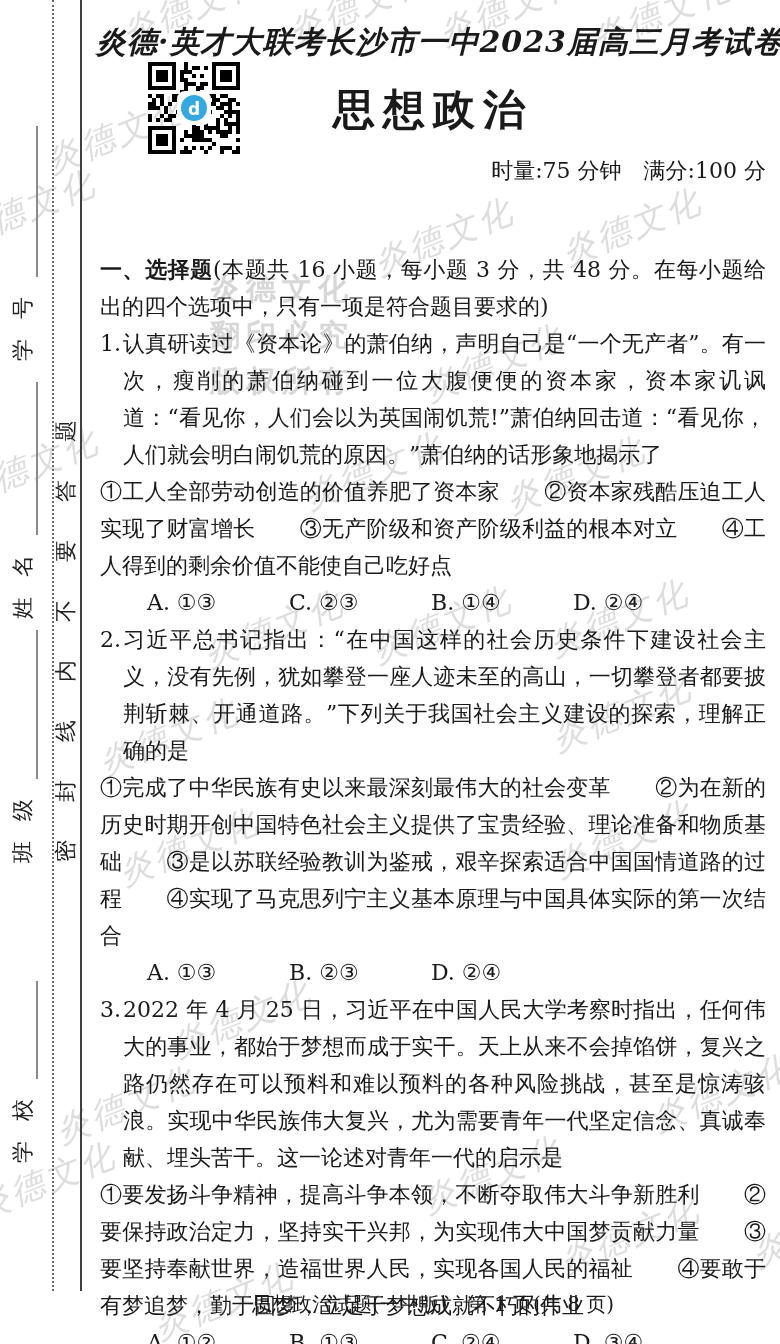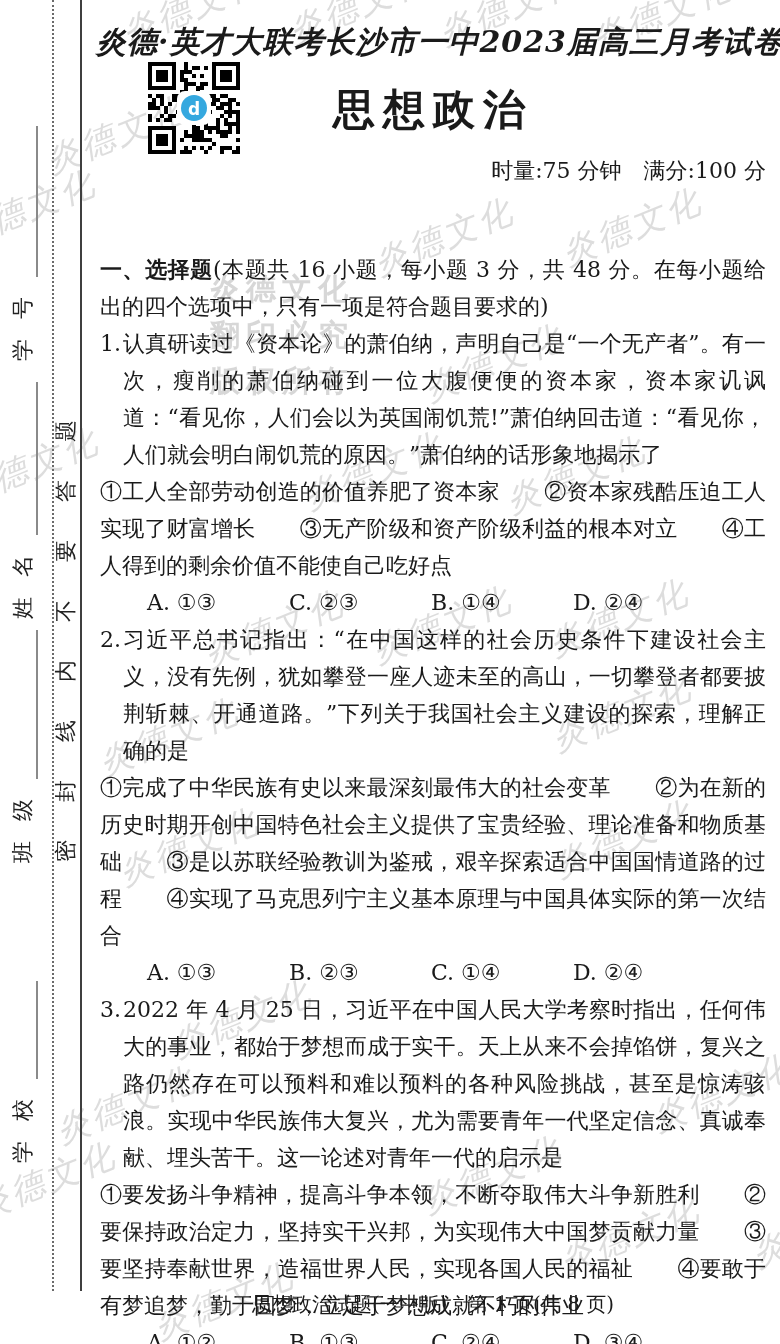--- a/index.html
+++ b/index.html
@@ -290,21 +290,20 @@
         <span class="opt">D. ②④</span>
       </div>
     </div>
 
     <div>
       <p class="q-stem"><span class="q-num">2.</span><span>习近平总书记指出：“在中国这样的社会历史条件下建设社会主义，没有先例，犹如攀登一座人迹未至的高山，一切攀登者都要披荆斩棘、开通道路。”下列关于我国社会主义建设的探索，理解正确的是</span></p>
       <p class="q-items">①完成了中华民族有史以来最深刻最伟大的社会变革　　②为在新的历史时期开创中国特色社会主义提供了宝贵经验、理论准备和物质基础　　③是以苏联经验教训为鉴戒，艰辛探索适合中国国情道路的过程　　④实现了马克思列宁主义基本原理与中国具体实际的第一次结合</p>
       <div class="opts">
         <span class="opt">A. ①③</span>
         <span class="opt">B. ②③</span>
-        <span class="opt">C. ①④</span>
         <span class="opt">D. ②④</span>
       </div>
     </div>
 
     <div>
       <p class="q-stem"><span class="q-num">3.</span><span>2022 年 4 月 25 日，习近平在中国人民大学考察时指出，任何伟大的事业，都始于梦想而成于实干。天上从来不会掉馅饼，复兴之路仍然存在可以预料和难以预料的各种风险挑战，甚至是惊涛骇浪。实现中华民族伟大复兴，尤为需要青年一代坚定信念、真诚奉献、埋头苦干。这一论述对青年一代的启示是</span></p>
       <p class="q-items">①要发扬斗争精神，提高斗争本领，不断夺取伟大斗争新胜利　　②要保持政治定力，坚持实干兴邦，为实现伟大中国梦贡献力量　　③要坚持奉献世界，造福世界人民，实现各国人民的福祉　　④要敢于有梦追梦，勤于圆梦，立足于梦想成就不朽的伟业</p>
       <div class="opts">
         <span class="opt">A. ①②</span>
         <span class="opt">B. ①③</span>

